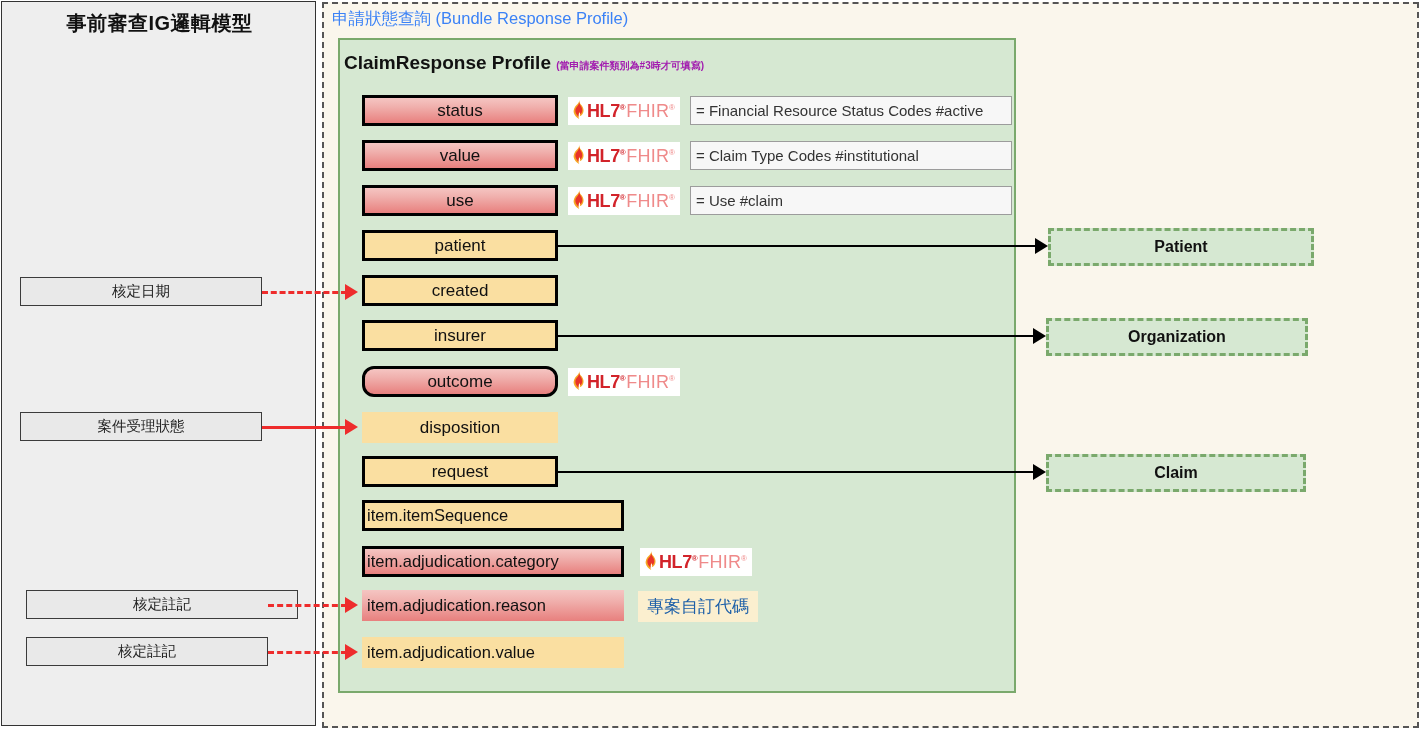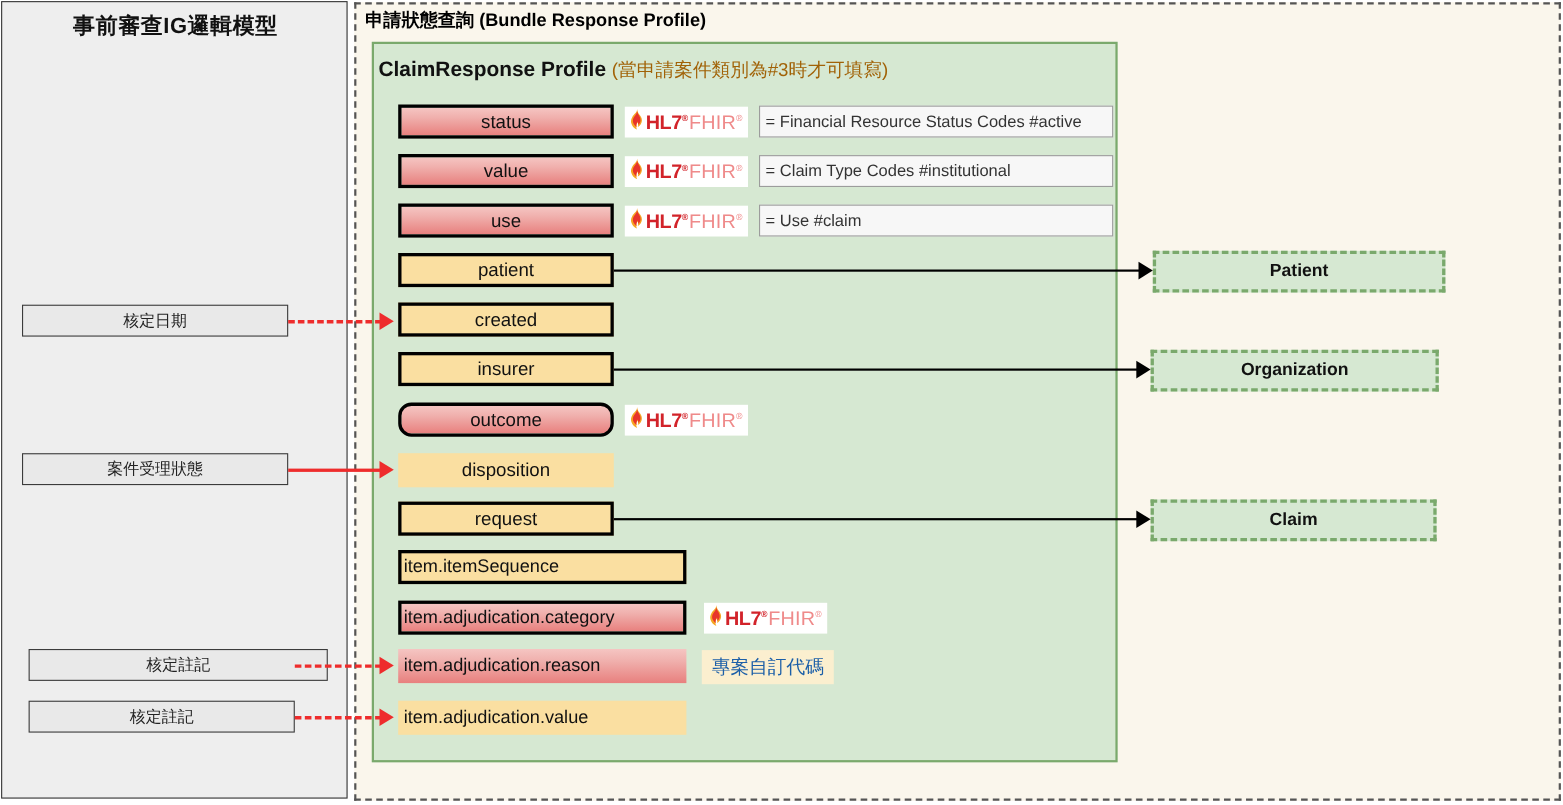--- a/index.html
+++ b/index.html
@@ -50,45 +50,45 @@
     position: absolute;
     left: 322px; top: 2px;
     width: 1097px; height: 726px;
     background: #faf6ec;
     border: 2px dashed #555555;
   }
   #bundle-title {
     position: absolute;
     left: 332px; top: 8px;
     font-size: 16.5px;
-    font-weight: bold;
-    color: #000000;
+    font-weight: normal;
+    color: #3b82f6;
     white-space: nowrap;
   }
 
   
   #profile-panel {
     position: absolute;
     left: 338px; top: 38px;
     width: 678px; height: 655px;
     background: #d6e8d2;
     border: 2px solid #7aa96c;
   }
   #profile-title {
     position: absolute;
     left: 344px; top: 52px;
     font-size: 19px;
     font-weight: bold;
     color: #111111;
     white-space: nowrap;
   }
   #profile-title .note {
-    font-size: 17px;
-    font-weight: normal;
-    color: #a16207;
+    font-size: 10px;
+    font-weight: bold;
+    color: #a21caf;
   }
 
   
   .field {
     position: absolute;
     left: 362px;
     width: 196px;
     height: 31px;
     display: flex;
     align-items: center;

